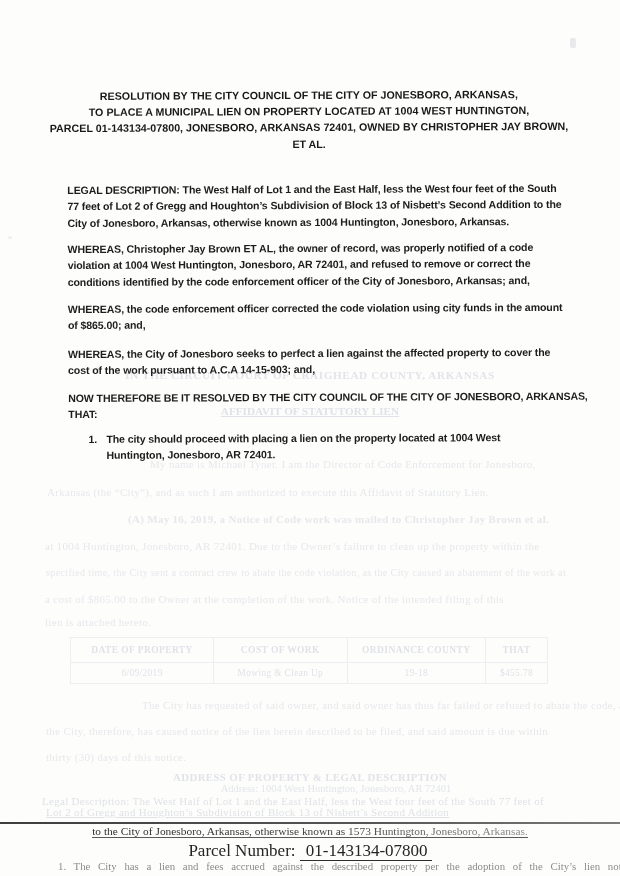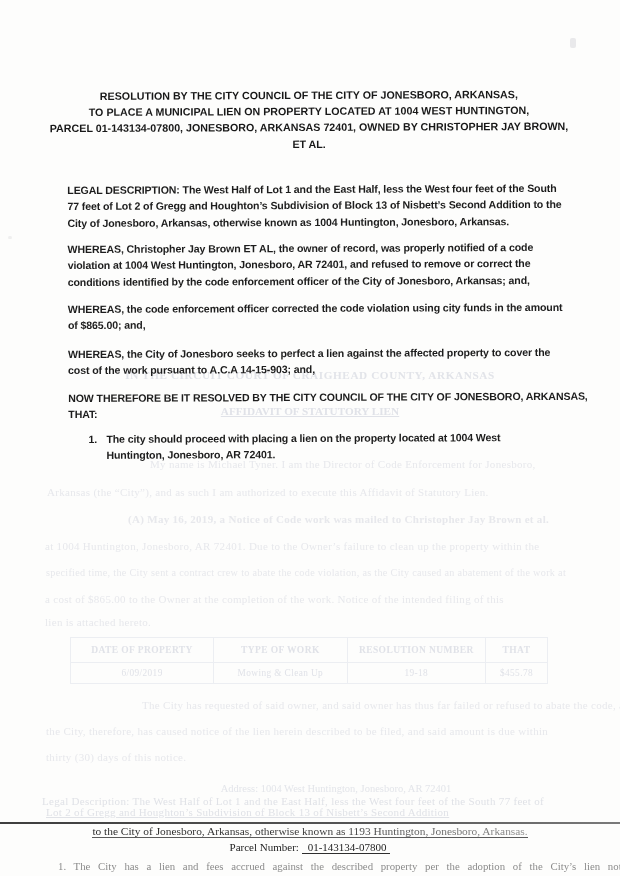--- a/index.html
+++ b/index.html
@@ -34,21 +34,21 @@
   .g-legal{color:#e0e2e7;font-size:10.3px;}
   
   .rule{position:absolute;top:822px;left:0;width:620px;height:2px;
         background:linear-gradient(90deg,#3e3e3e 0%,#565656 60%,#7a7a7a 100%);}
   .f-line1{position:absolute;top:825px;left:0;width:100%;text-align:center;
         font-family:"Liberation Serif",serif;font-size:11.4px;white-space:nowrap;}
   .f-line1 span{display:inline-block;border-bottom:1px solid #5a5a5a;
         background:linear-gradient(90deg,#262626 0%,#3a3a3a 55%,#8d8d8d 100%);
         -webkit-background-clip:text;background-clip:text;color:transparent;}
   .f-parcel{position:absolute;top:841px;left:0;width:100%;text-align:center;
-        font-family:"Liberation Serif",serif;font-size:11px;color:#242424;white-space:nowrap;}
+        font-family:"Liberation Serif",serif;font-size:17px;color:#242424;white-space:nowrap;}
   .f-parcel .val{border-bottom:1px solid #2e2e2e;padding:0 4px 0 6px;}
   .f-clip{position:absolute;top:860px;left:58px;width:540px;font-family:"Liberation Serif",serif;
         font-size:10.8px;color:#777;white-space:nowrap;word-spacing:5px;opacity:0.85;}
   .speck{position:absolute;background:#d9d9dc;border-radius:2px;}
   .speck1{left:570px;top:38px;width:6px;height:10px;opacity:0.55;}
   .speck2{left:8px;top:236px;width:4px;height:3px;opacity:0.4;}
 </style>
 </head>
 <body>
 
@@ -63,37 +63,38 @@
     <div class="l" style="top:513px;left:128px;font-weight:bold;">(A)  May 16, 2019, a Notice of Code work was mailed to Christopher Jay Brown et al.</div>
     <div class="l" style="top:540px;left:45px;">at 1004 Huntington, Jonesboro, AR 72401. Due to the Owner’s failure to clean up the property within the</div>
     <div class="l" style="top:567px;left:46px;font-size:10.2px;">specified time, the City sent a contract crew to abate the code violation, as the City caused an abatement of the work at</div>
     <div class="l" style="top:593px;left:45px;">a cost of $865.00 to the Owner at the completion of the work. Notice of the intended filing of this</div>
     <div class="l" style="top:616px;left:45px;">lien is attached hereto.</div>
 
     <table class="g-tbl">
       <tbody>
           <tr>
         <th style="width:30%">DATE OF PROPERTY</th>
-        <th style="width:28%">TYPE OF WORK</th>
-        <th style="width:29%">RESOLUTION NUMBER</th>
+        <th style="width:28%">COST OF WORK</th>
+        <th style="width:29%">ORDINANCE COUNTY</th>
         <th style="width:13%">THAT</th>
       </tr>
       <tr>
         <td>6/09/2019</td>
         <td>Mowing &amp; Clean Up</td>
         <td>19-18</td>
         <td>$455.78</td>
       </tr>
     </tbody>
       </table>
 
     <div class="l" style="top:699px;left:142px;">The City has requested of said owner, and said owner has thus far failed or refused to abate the code, and</div>
     <div class="l" style="top:725px;left:46px;">the City, therefore, has caused notice of the lien herein described to be filed, and said amount is due within</div>
     <div class="l" style="top:751px;left:46px;">thirty (30) days of this notice.</div>
 
+    <div class="c g-addrhead">ADDRESS OF PROPERTY &amp; LEGAL DESCRIPTION</div>
     <div class="c g-addr">Address: 1004 West Huntington, Jonesboro, AR 72401</div>
     <div class="l g-legal" style="top:795px;left:42px;">Legal Description: The West Half of Lot 1 and the East Half, less the West four feet of the South 77 feet of</div>
     <div class="l g-legal" style="top:806px;left:46px;text-decoration:underline;">Lot 2 of Gregg and Houghton’s Subdivision of Block 13 of Nisbett’s Second Addition</div>
   </div>
 
   <div class="typed">
     <div class="title">
       <div>RESOLUTION BY THE CITY COUNCIL OF THE CITY OF JONESBORO, ARKANSAS,</div>
       <div>TO PLACE A MUNICIPAL LIEN ON PROPERTY LOCATED AT 1004 WEST HUNTINGTON,</div>
       <div>PARCEL 01-143134-07800, JONESBORO, ARKANSAS 72401, OWNED BY CHRISTOPHER JAY BROWN,</div>
@@ -131,21 +132,21 @@
       <span class="num">1.</span>
       <div class="lines">
         <div>The city should proceed with placing a lien on the property located at 1004 West</div>
         <div>Huntington, Jonesboro, AR 72401.</div>
       </div>
     </div>
   </div>
 
   <div class="rule"></div>
   <div class="f-line1">
-    <span>to the City of Jonesboro, Arkansas, otherwise known as 1193 Huntington, Jonesboro, Arkansas.</span>
+    <span>to the City of Jonesboro, Arkansas, otherwise known as 1573 Huntington, Jonesboro, Arkansas.</span>
   </div>
   <div class="f-parcel">
     <span>Parcel Number:</span>
     <span class="val">01-143134-07800</span>
   </div>
   <div class="f-clip">1.   The City has a lien and fees accrued against the described property per the adoption of the City’s lien notice</div>
 
   <div class="speck speck1"></div>
   <div class="speck speck2"></div>
 </div>

